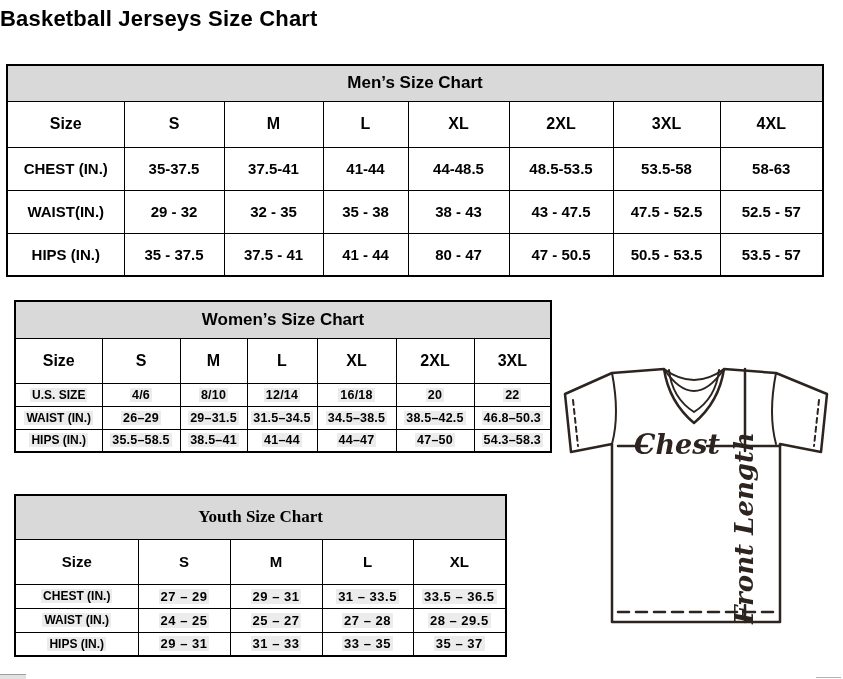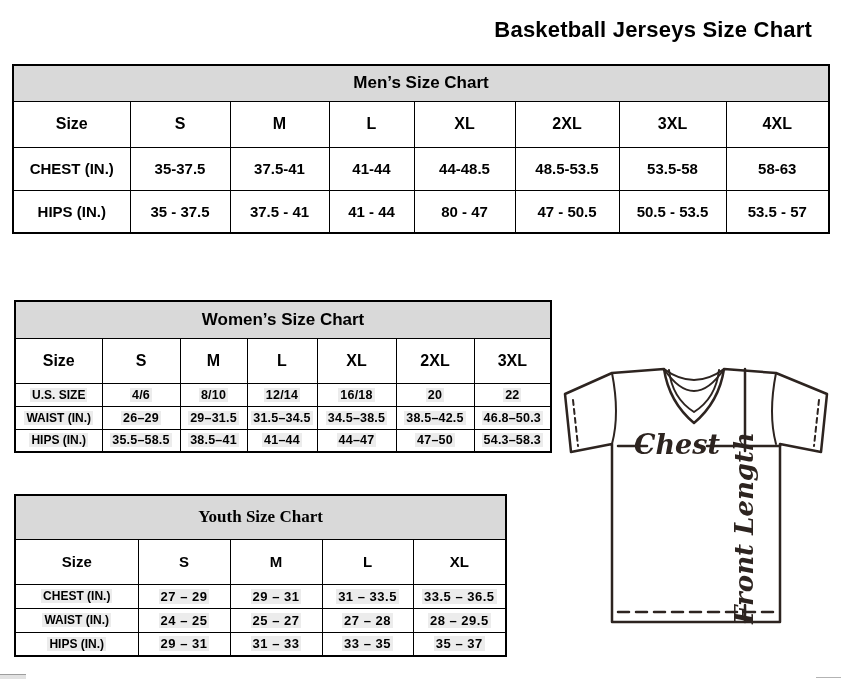--- a/index.html
+++ b/index.html
@@ -1,31 +1,31 @@
 <!DOCTYPE html>
 <html><head>
 <meta charset="utf-8">
 <style>
   html,body { margin:0; padding:0; background:#ffffff; }
   .page {
     position:relative; width:843px; height:679px; background:#ffffff;
     font-family:"Liberation Sans", sans-serif; color:#000; overflow:hidden;
   }
   .page-title {
-    position:absolute; left:0; top:17px; width:812px; text-align:right;
+    position:absolute; left:0; top:6px; width:812px; text-align:left;
     font-size:22px; font-weight:bold; letter-spacing:0.2px;
   }
   table.tbl {
     position:absolute; border-collapse:collapse; table-layout:fixed;
     border:2px solid #000; text-align:center; font-weight:bold;
   }
   table.tbl td { border:1px solid #000; white-space:nowrap; overflow:hidden; padding:0; }
   .tbl .tbl-title { background:#d9d9d9; font-size:17px; }
   
-  .mens { left:12px; top:64px; width:816px;padding-left:7px; }
+  .mens { left:6px; top:64px; width:816px;padding-left:7px; }
   .mens tr.title-row { height:36px; }
   .mens tr.head-row  { height:46px; }
   .mens tr.data-row  { height:43px; }
   .mens .col-head { font-size:16px; }
   .mens .row-label { font-size:15px; }
   .mens .val { font-size:15px; }
   
   .womens { left:14px; top:300px; width:536px;padding-left:8px; }
   .womens tr.title-row { height:37px; }
   .womens tr.head-row  { height:45px; }
@@ -95,20 +95,30 @@
           <td class="row-label">CHEST (IN.)</td>
           <td class="val">35-37.5</td>
           <td class="val">37.5-41</td>
           <td class="val">41-44</td>
           <td class="val">44-48.5</td>
           <td class="val">48.5-53.5</td>
           <td class="val">53.5-58</td>
           <td class="val">58-63</td>
         </tr>
         <tr class="data-row">
+          <td class="row-label">WAIST(IN.)</td>
+          <td class="val">29 - 32</td>
+          <td class="val">32 - 35</td>
+          <td class="val">35 - 38</td>
+          <td class="val">38 - 43</td>
+          <td class="val">43 - 47.5</td>
+          <td class="val">47.5 - 52.5</td>
+          <td class="val">52.5 - 57</td>
+        </tr>
+        <tr class="data-row">
           <td class="row-label">HIPS (IN.)</td>
           <td class="val">35 - 37.5</td>
           <td class="val">37.5 - 41</td>
           <td class="val">41 - 44</td>
           <td class="val">80 - 47</td>
           <td class="val">47 - 50.5</td>
           <td class="val">50.5 - 53.5</td>
           <td class="val">53.5 - 57</td>
         </tr>
       </tbody>

